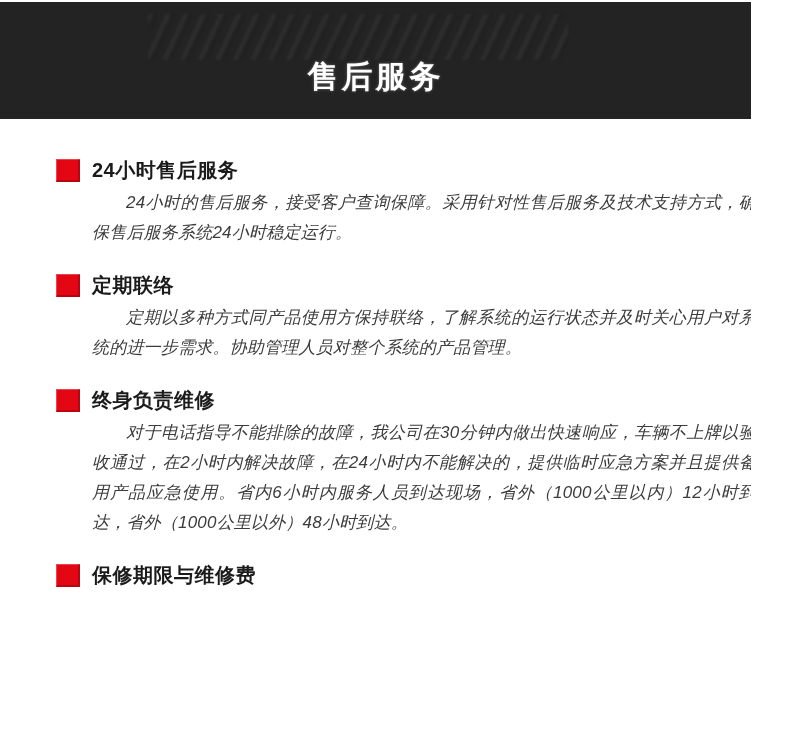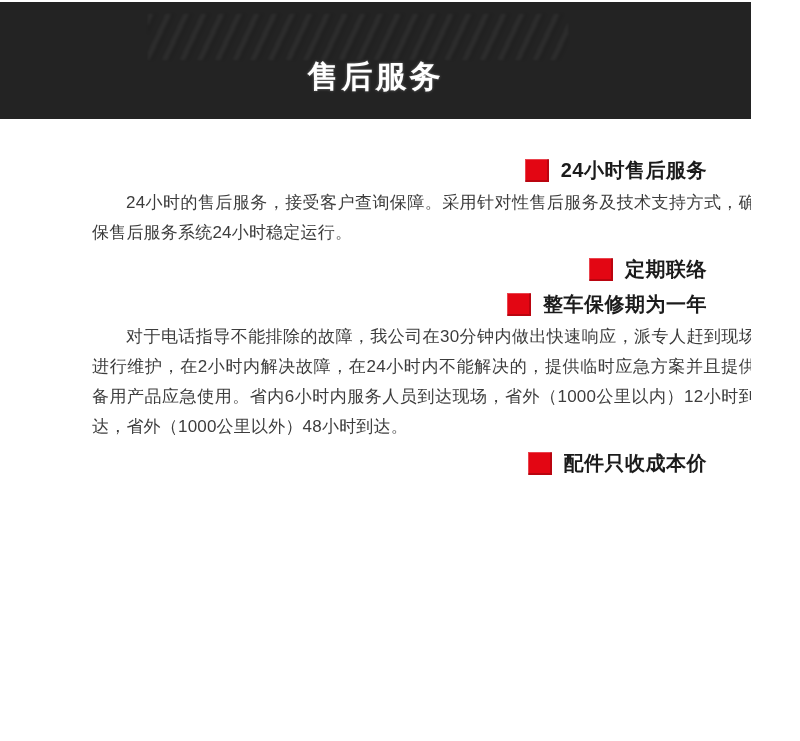--- a/index.html
+++ b/index.html
@@ -18,35 +18,35 @@
     filter:blur(1px);
     pointer-events:none;
   }
   .banner-title{
     position:absolute;left:0;right:0;top:54px;text-align:center;
     color:#ffffff;font-size:31px;font-weight:bold;letter-spacing:3px;
     text-shadow:0 0 3px rgba(255,255,255,0.35);
   }
   
   .content{padding:38px 44px 0 56px;}
-  .sec{margin-top:8px;}
+  .sec{margin-top:24px;}
   .sec:first-child{margin-top:0;}
-  .sec-head{display:flex;align-items:center;margin-bottom:4px;justify-content:flex-end;}
+  .sec-head{display:flex;align-items:center;margin-bottom:4px;}
   .bullet{
     width:24px;height:23px;flex:0 0 24px;margin-right:12px;
     background:#e30613;
     box-shadow:inset -2px -2px 0 rgba(0,0,0,0.18), inset 1px 1px 0 rgba(255,255,255,0.25);
   }
   .sec-title{
     font-size:20px;font-weight:bold;color:#1b1b1b;letter-spacing:0.5px;
   }
   .para{
     margin:0 0 0 36px;width:664px;
     font-size:17px;line-height:30px;color:#3c3c3c;
-    text-indent:2em;text-align:justify;letter-spacing:0.2px;
+    text-indent:2em;text-align:justify;letter-spacing:0.2px;font-style:italic;
   }
   .para + .para{margin-top:6px;}
 </style>
 </head>
 <body>
 
 <div id="page">
 
   <div class="banner">
     <div class="banner-watermark"></div>
@@ -61,31 +61,32 @@
         <span class="sec-title">24小时售后服务</span>
       </div>
       <p class="para">24小时的售后服务，接受客户查询保障。采用针对性售后服务及技术支持方式，确保售后服务系统24小时稳定运行。</p>
     </div>
 
     <div class="sec">
       <div class="sec-head">
         <span class="bullet"></span>
         <span class="sec-title">定期联络</span>
       </div>
+      <p class="para">定期以多种方式同产品使用方保持联络，了解系统的运行状态并及时关心用户对系统的进一步需求。协助管理人员对整个系统的产品管理。</p>
     </div>
 
     <div class="sec">
       <div class="sec-head">
         <span class="bullet"></span>
-        <span class="sec-title">整车保修期为一年</span>
+        <span class="sec-title">终身负责维修</span>
       </div>
-      <p class="para">对于电话指导不能排除的故障，我公司在30分钟内做出快速响应，派专人赶到现场进行维护，在2小时内解决故障，在24小时内不能解决的，提供临时应急方案并且提供备用产品应急使用。省内6小时内服务人员到达现场，省外（1000公里以内）12小时到达，省外（1000公里以外）48小时到达。</p>
+      <p class="para">对于电话指导不能排除的故障，我公司在30分钟内做出快速响应，车辆不上牌以验收通过，在2小时内解决故障，在24小时内不能解决的，提供临时应急方案并且提供备用产品应急使用。省内6小时内服务人员到达现场，省外（1000公里以内）12小时到达，省外（1000公里以外）48小时到达。</p>
     </div>
 
     <div class="sec">
       <div class="sec-head">
         <span class="bullet"></span>
-        <span class="sec-title">配件只收成本价</span>
+        <span class="sec-title">保修期限与维修费</span>
       </div>
     </div>
 
   </div>
 </div>
 
 </body></html>

